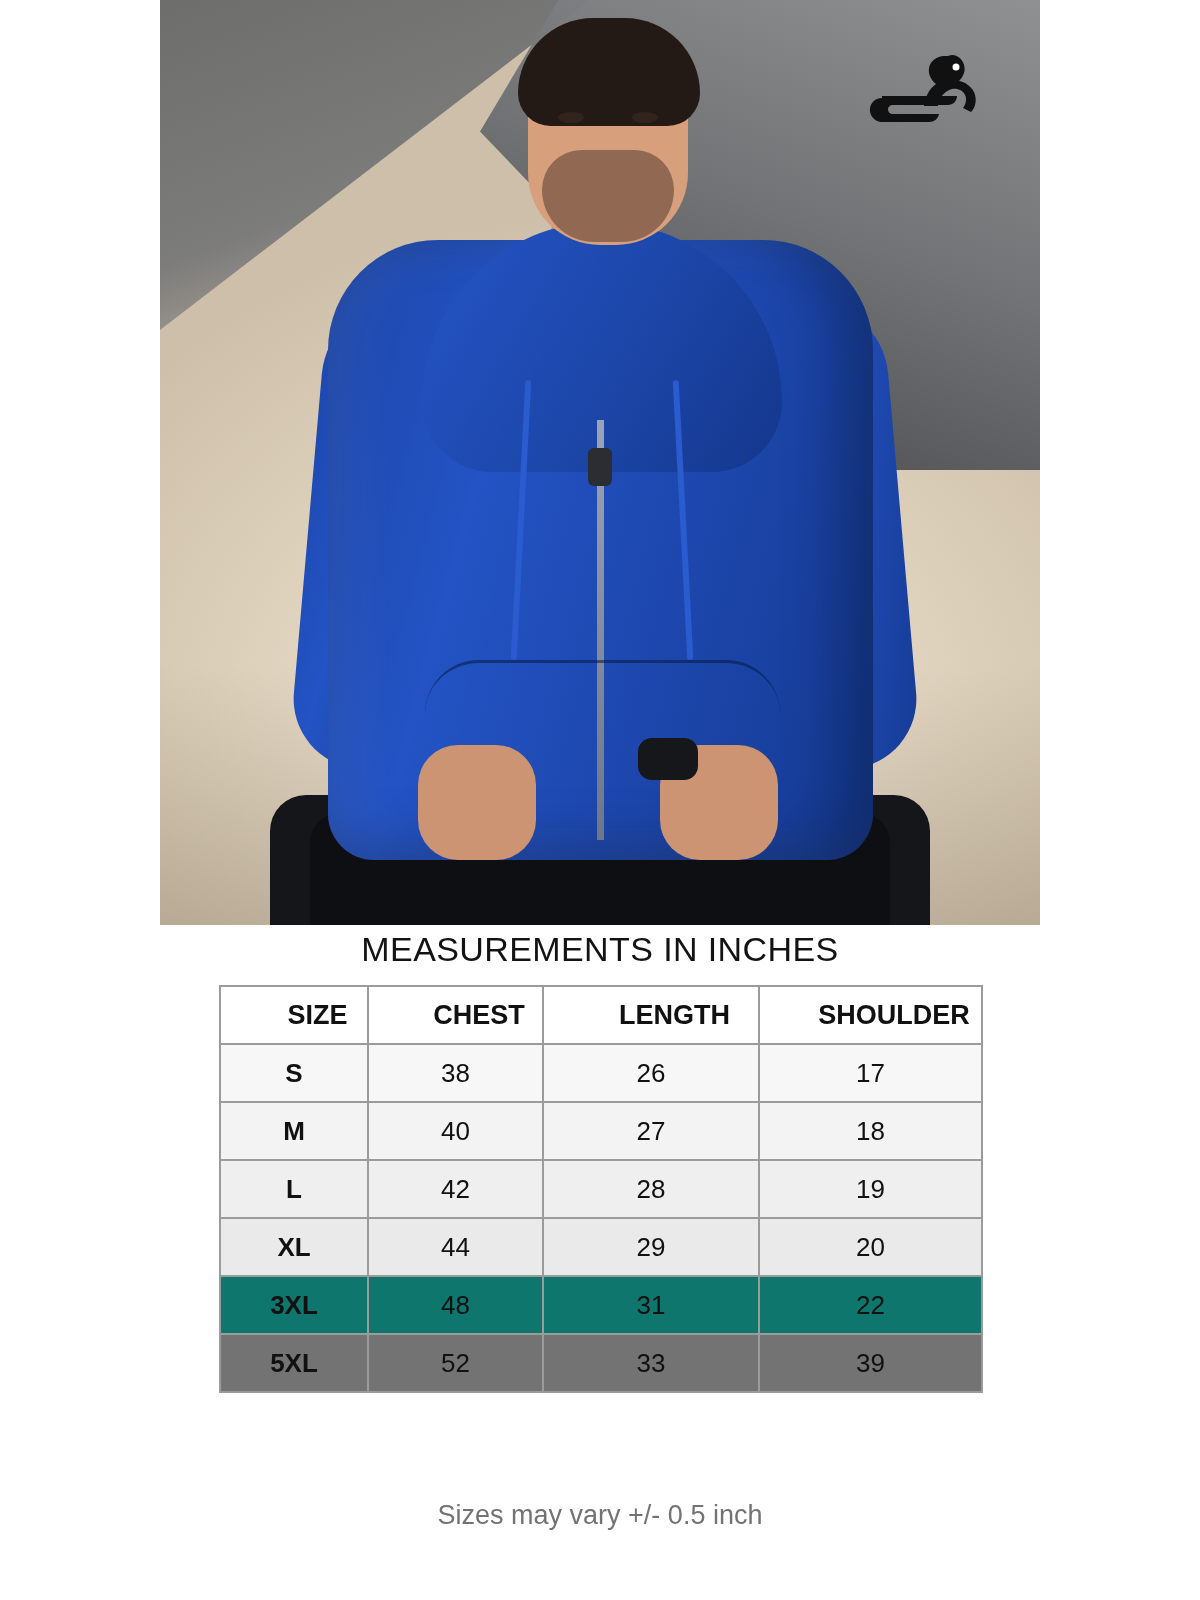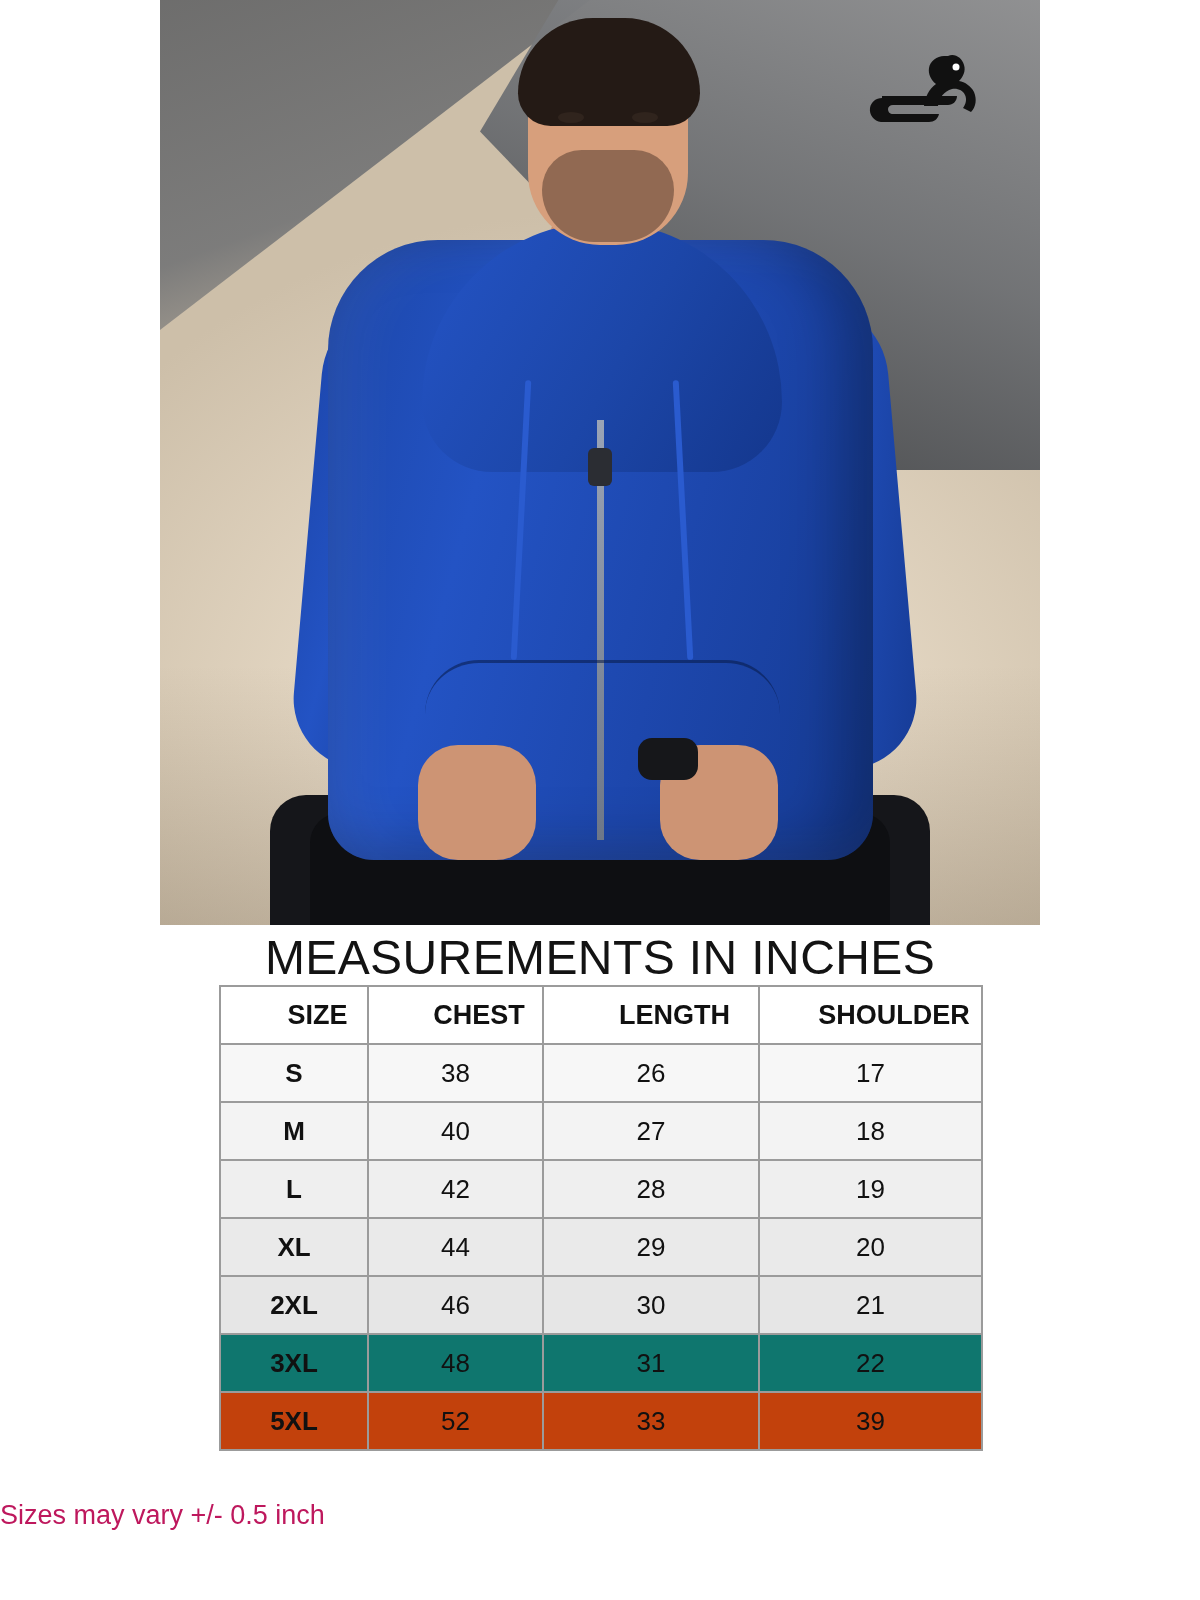--- a/index.html
+++ b/index.html
@@ -241,21 +241,21 @@
   .drawcord.l { left: 358px; transform: rotate(3deg); }
   .drawcord.r { left: 520px; transform: rotate(-3deg); }
 
   
   .chart-title {
     position: absolute;
     left: 0;
     right: 0;
     top: 930px;
     text-align: center;
-    font-size: 48px;
+    font-size: 34px;
     letter-spacing: 0.4px;
     color: #131313;
   }
 
   
   .size-table {
     position: absolute;
     left: 219px;
     top: 985px;
     width: 762px;
@@ -279,23 +279,23 @@
   .size-table col.c-chest { width: 175px; }
   .size-table col.c-length { width: 216px; }
   .size-table col.c-shoulder { width: 223px; }
   .size-table td.size-cell { font-weight: bold; }
 
   .footnote {
     position: absolute;
     left: 0;
     right: 0;
     top: 1500px;
-    text-align: left;
+    text-align: center;
     font-size: 27px;
-    color: #be185d;
+    color: #737373;
   }
 </style>
 </head>
 <body>
 
 <div class="photo-panel">
   <div class="backdrop"></div>
   <div class="backdrop-grey2"></div>
   <div class="backdrop-grey"></div>
   <div class="backdrop-shadow"></div>
@@ -366,33 +366,27 @@
         <td>42</td>
         <td>28</td>
         <td>19</td>
       </tr>
       <tr style="background: rgb(234, 234, 234); padding-left: 44px;">
         <td class="size-cell">XL</td>
         <td>44</td>
         <td>29</td>
         <td>20</td>
       </tr>
-      <tr style="background: rgb(230, 230, 230);">
-        <td class="size-cell">2XL</td>
-        <td>46</td>
-        <td>30</td>
-        <td>21</td>
-      </tr>
       <tr style="background: #0f766e;">
         <td class="size-cell">3XL</td>
         <td>48</td>
         <td>31</td>
         <td>22</td>
       </tr>
-      <tr style="background: #c2410c;">
+      <tr style="background: #737373;">
         <td class="size-cell">5XL</td>
         <td>52</td>
         <td>33</td>
         <td>39</td>
       </tr>
     </tbody>
 </table>
 
 <div class="footnote">Sizes may vary +/- 0.5 inch</div>
 

